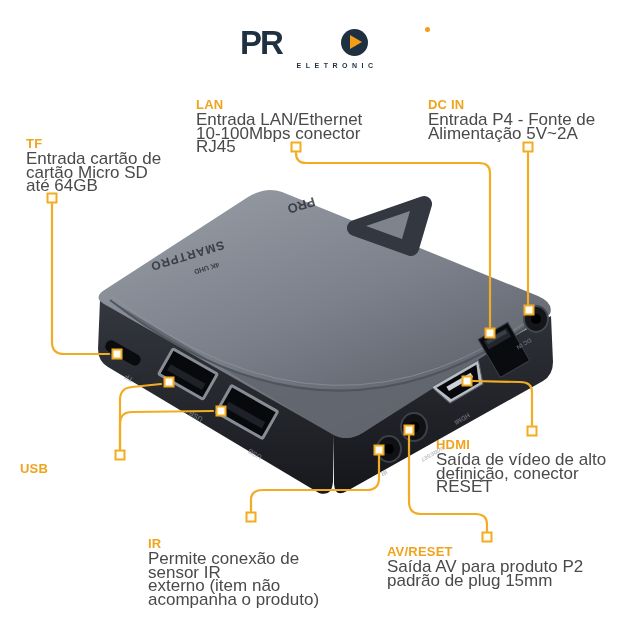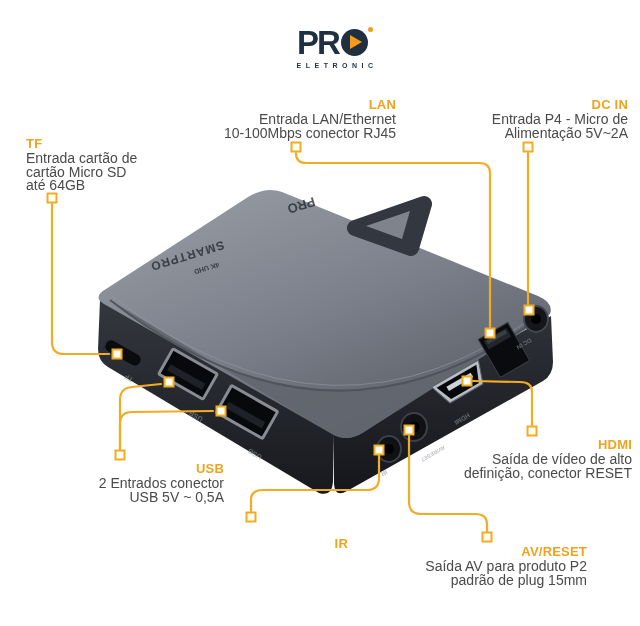--- a/index.html
+++ b/index.html
@@ -8,32 +8,32 @@
     --text:#4A4A4A;
     --navy:#1F3040;
     --orange:#F59C1A;
   }
   html,body{margin:0;padding:0;background:#fff;}
   .stage{position:relative;width:640px;height:626px;background:#fff;overflow:hidden;
          font-family:"Liberation Sans",sans-serif;}
   .device-svg{position:absolute;left:0;top:0;z-index:1;}
   
   .logo{position:absolute;left:240px;top:26px;width:190px;text-align:center;z-index:3;}
-  .logo-row{display:flex;align-items:center;justify-content:center;}
+  .logo-row{display:flex;align-items:center;justify-content:space-between;}
   .logo-pr{font-size:33px;font-weight:800;color:var(--navy);letter-spacing:-2px;line-height:1;}
   .logo-o{width:27px;height:27px;border-radius:50%;background:var(--navy);position:relative;margin-left:2px;}
   .logo-o::after{content:"";position:absolute;left:9px;top:6px;width:0;height:0;
     border-left:12px solid var(--orange);border-top:7.5px solid transparent;border-bottom:7.5px solid transparent;}
   .logo-dot{width:5px;height:5px;border-radius:50%;background:var(--orange);align-self:flex-start;margin-top:1px;}
   .logo-sub{font-size:7px;font-weight:bold;letter-spacing:4.5px;color:var(--navy);margin-top:3px;padding-left:4px;}
   
   .callout{position:absolute;z-index:3;}
   .callout .title{font-weight:700;font-size:13px;color:var(--accent);letter-spacing:.2px;margin:0 0 1px 0;}
-  .callout .body{font-size:14px;line-height:13.5px;color:var(--text);white-space:pre-line;}
-  .c-center{text-align:right;}
+  .callout .body{font-size:17px;line-height:13.5px;color:var(--text);white-space:pre-line;}
+  .c-center{text-align:left;}
   #co-tf{left:26px;top:136px;width:140px;text-align:left;}
   #co-lan{left:196px;top:97px;width:200px;}
   #co-dc{left:428px;top:97px;width:200px;}
   #co-usb{left:20px;top:461px;width:204px;}
   #co-ir{left:148px;top:536px;width:200px;}
   #co-av{left:387px;top:544px;width:200px;}
   #co-hdmi{left:436px;top:437px;width:196px;}
   
   .cline{stroke:var(--line);stroke-width:2.2;fill:none;stroke-linecap:round;}
   .msq{fill:#FFFDF2;stroke:var(--line);stroke-width:2;}
@@ -180,32 +180,33 @@
   </div>
 
   <div class="callout c-center" id="co-lan">
     <div class="title">LAN</div>
     <div class="body">Entrada LAN/Ethernet
 10-100Mbps conector RJ45</div>
   </div>
 
   <div class="callout c-center" id="co-dc">
     <div class="title">DC IN</div>
-    <div class="body">Entrada P4 - Micro de
+    <div class="body">Entrada P4 - Fonte de
 Alimentação 5V~2A</div>
   </div>
 
   <div class="callout c-center" id="co-usb">
     <div class="title">USB</div>
-    <div class="body">2 Entrados conector
-USB 5V ~ 0,5A</div>
   </div>
 
   <div class="callout c-center" id="co-ir">
     <div class="title">IR</div>
+    <div class="body">Permite conexão de sensor IR
+externo (item não
+acompanha o produto)</div>
   </div>
 
   <div class="callout c-center" id="co-av">
     <div class="title">AV/RESET</div>
     <div class="body">Saída AV para produto P2
 padrão de plug 15mm</div>
   </div>
 
   <div class="callout c-center" id="co-hdmi">
     <div class="title">HDMI</div>

